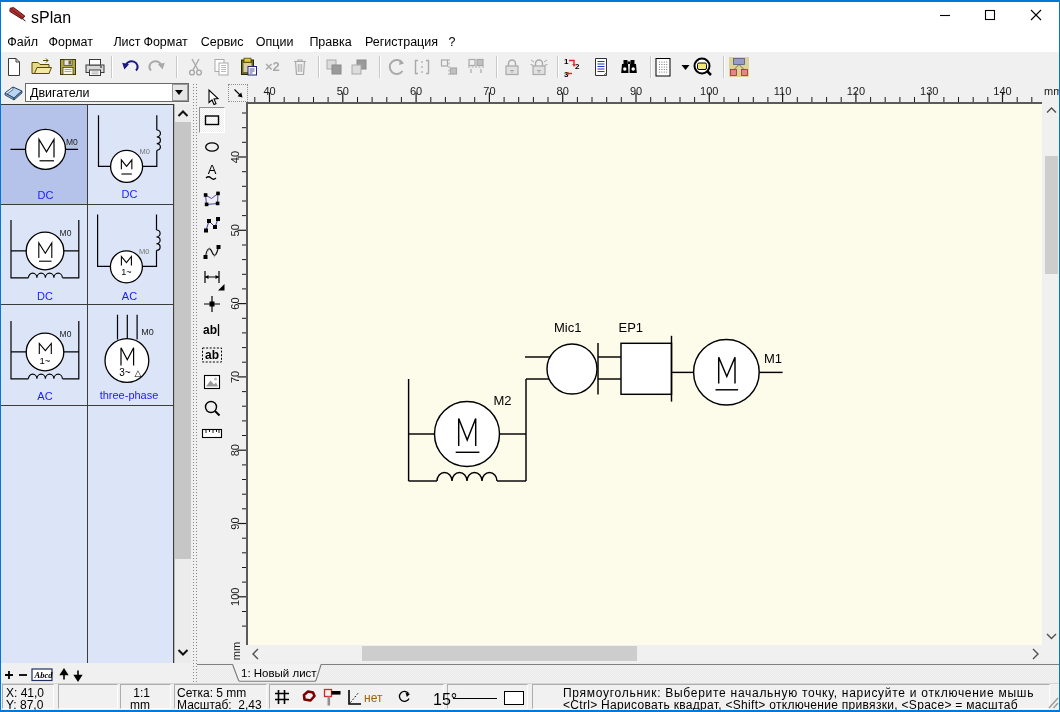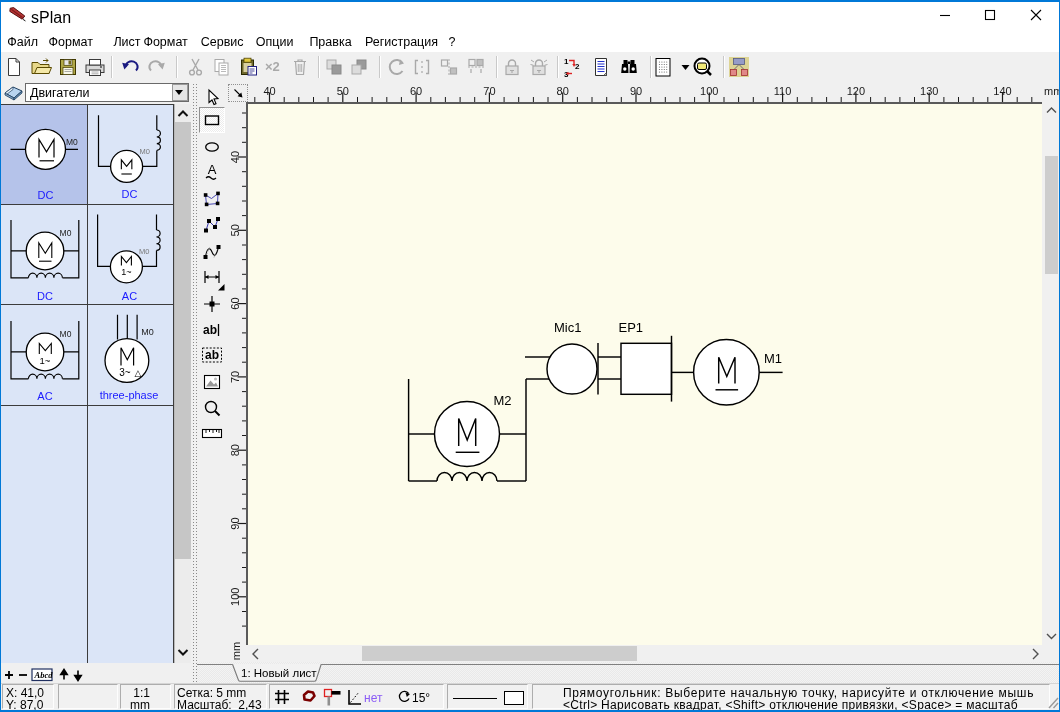--- a/index.html
+++ b/index.html
@@ -547,26 +547,26 @@
 <g stroke="#000" stroke-width="1.6" fill="none">
 <path d="M3 6.5 H17 M3 12.5 H17 M6.5 3 V17 M12.5 3 V17"></path>
 </g>
 <path d="M32 8 L36 4.5 L41 5.5 L42.5 9 L38.5 13.5 L32.5 12.5 Z" fill="none" stroke="#7a0000" stroke-width="2.6" stroke-linejoin="round"></path>
 <rect x="52.5" y="2.5" width="7" height="7" fill="none" stroke="#e02020" stroke-width="1.3"></rect>
 <rect x="59.5" y="4" width="9" height="3.6" fill="#000"></rect>
 <rect x="55.5" y="9.5" width="2.6" height="9" fill="#909090"></rect>
 <path d="M77 3 V17 H89" stroke="#000" stroke-width="1.6" fill="none"></path>
 <path d="M78.5 15.5 L87 5" stroke="#000" stroke-width="1" stroke-dasharray="1.6 1.8"></path>
 </svg>
-<div class="t" style="left:364px;top:691px;font-size:12px;color:#8b5cf6">нет</div>
+<div class="t" style="left:364px;top:691px;font-size:12px;color:#a16207">нет</div>
 <svg class="abs" style="left:397px;top:690px" width="14" height="14" viewBox="0 0 14 14">
 <path d="M11.5 3.5 A5 5 0 1 0 12 8.5" fill="none" stroke="#000" stroke-width="1.3"></path>
 <path d="M8.5 2.5 L13 4 L9.8 7 Z" fill="#000"></path>
 </svg>
-<div class="t" style="left:412px;top:691px;font-size:12px">15°</div>
+<div class="t" style="left:433px;top:691px;font-size:16px">15°</div>
 <div class="abs" style="left:453px;top:697.5px;width:44px;height:1.6px;background:#000"></div>
 <div class="abs" style="left:504px;top:691px;width:20px;height:14px;background:#fff;border:1.6px solid #000"></div>
 <div class="t" style="left:563px;top:686px;font-size:12px;letter-spacing:0.72px">Прямоугольник: Выберите начальную точку, нарисуйте и отключение мышь</div>
 <div class="t" style="left:563px;top:698px;font-size:12px;letter-spacing:0.3px">&lt;Ctrl&gt; Нарисовать квадрат, &lt;Shift&gt; отключение привязки, &lt;Space&gt; =  масштаб</div>
 <svg class="abs" style="left:1048px;top:697px" width="11" height="12">
     <path d="M10 1 L1 11 M10 6 L5.5 11" stroke="#9a9a9a" stroke-width="1.4"></path>
   </svg>
 <div class="abs" style="left:0;top:0;width:1060px;height:2px;background:#0078d7"></div>
 <div class="abs" style="left:0;top:0;width:1px;height:712px;background:#0078d7"></div>
 <div class="abs" style="left:1059px;top:0;width:1px;height:712px;background:#0078d7"></div>

